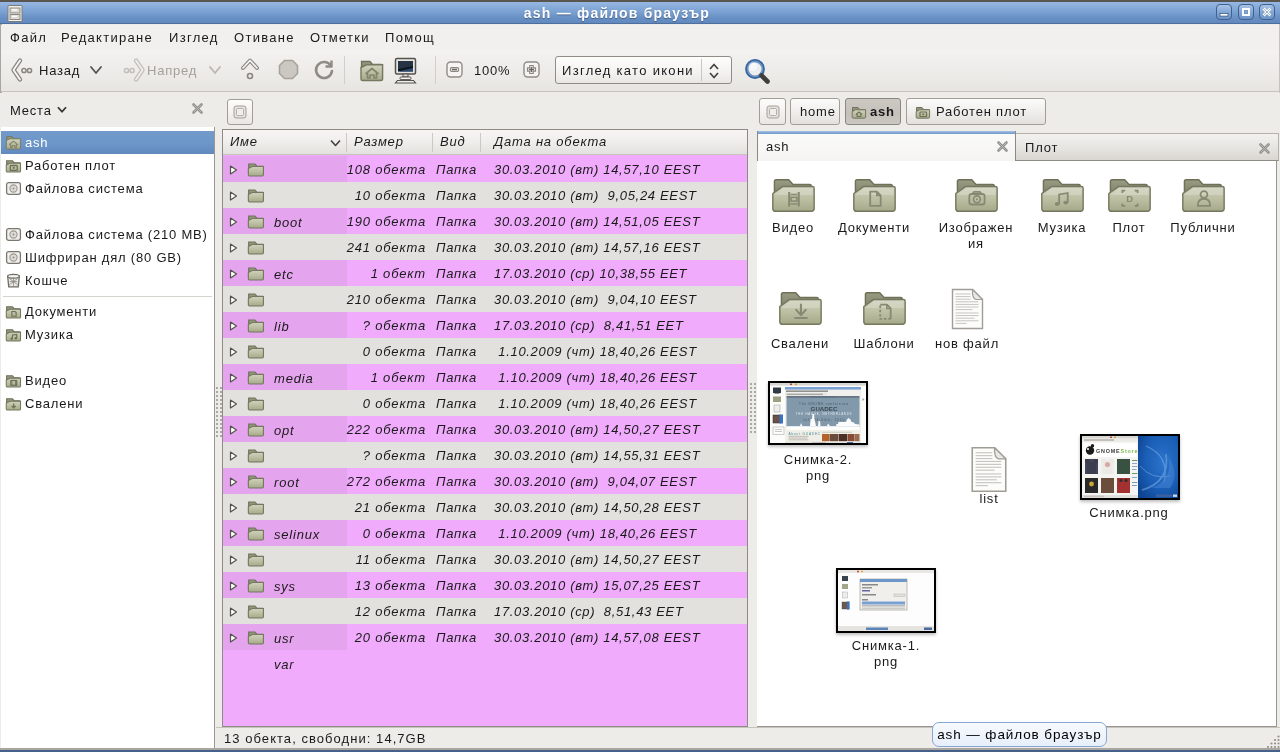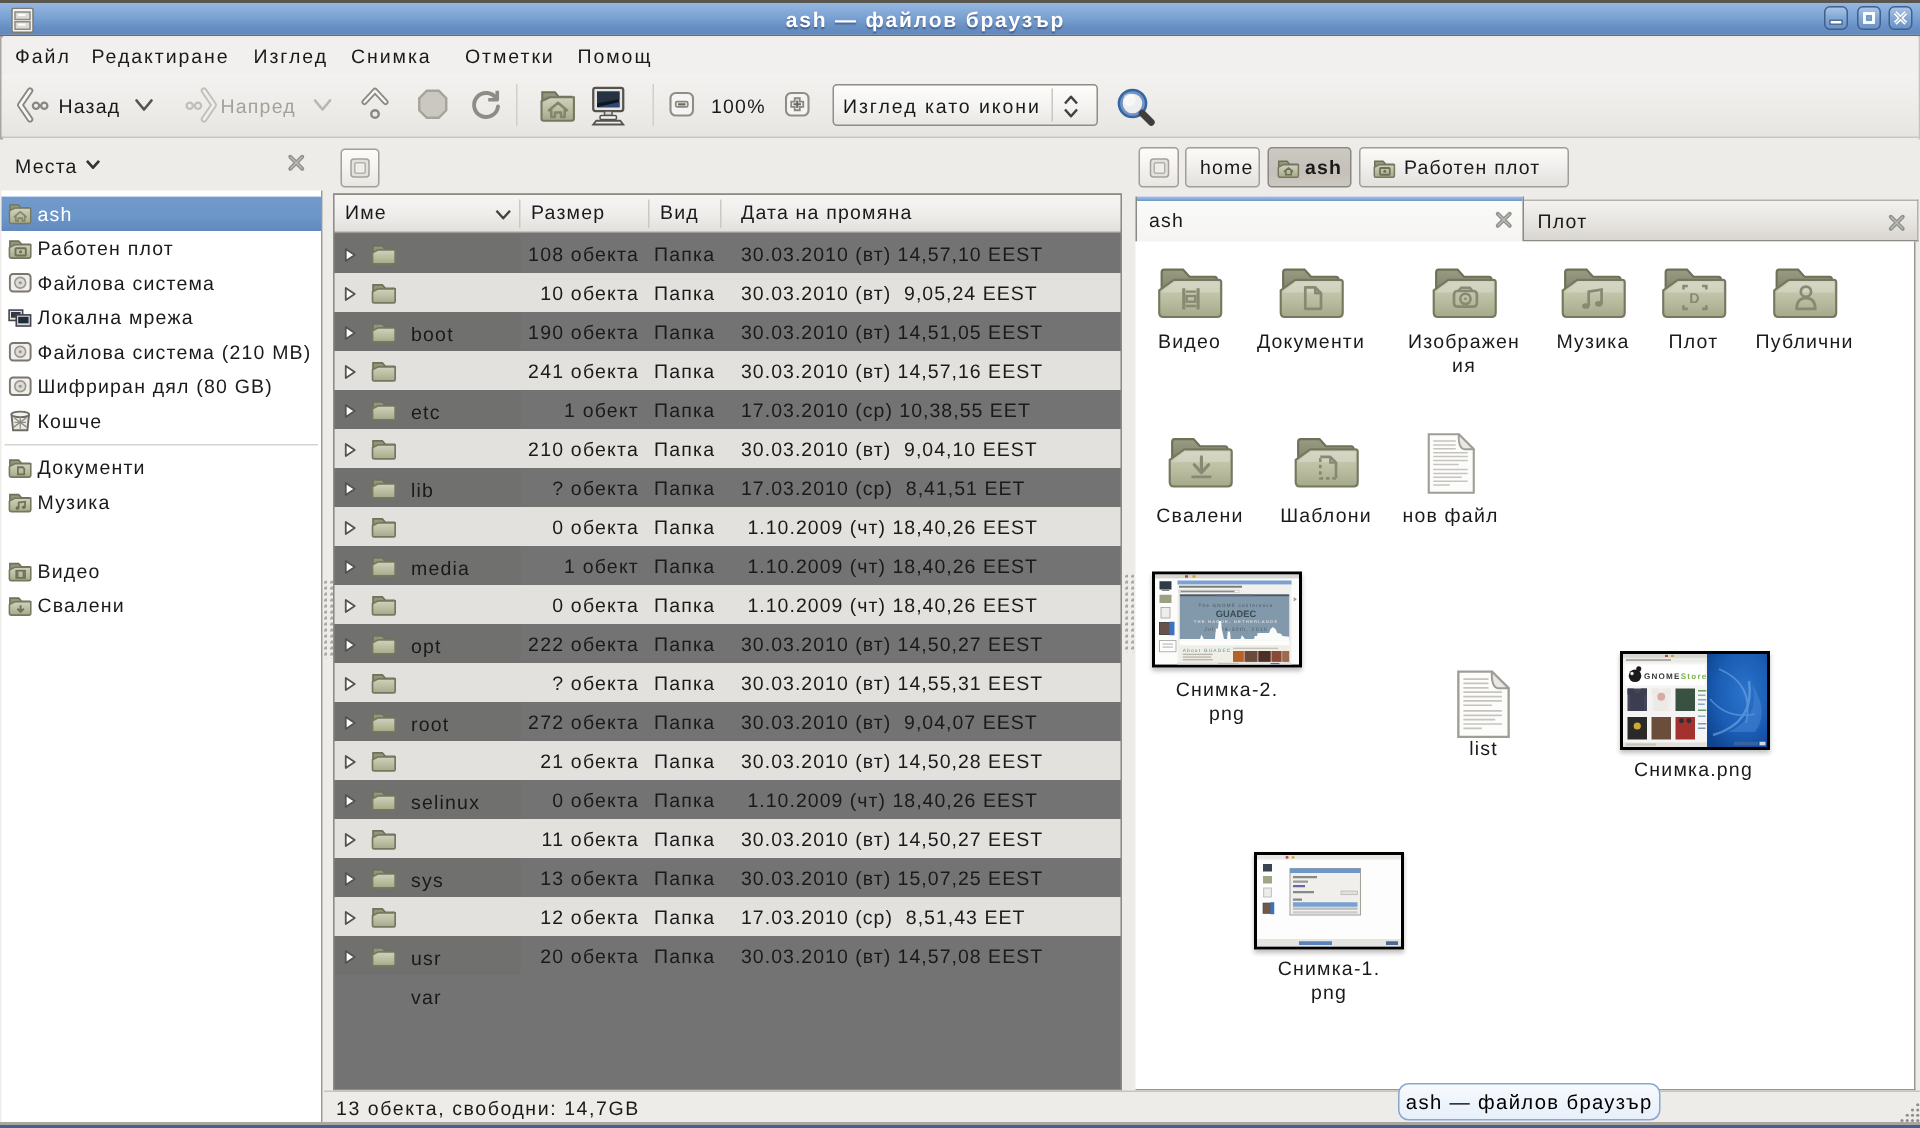--- a/index.html
+++ b/index.html
@@ -28,21 +28,21 @@
 
   
   #sidebar { left:1px; top:34px; width:214px; height:621px; background:#fff; border-right:1px solid #9C9890; }
   .sbrow { position:absolute; left:0; width:213px; height:23px; line-height:23px; }
   .sbrow .txt { position:absolute; left:24px; top:0; white-space:nowrap; }
   .sbrow svg { position:absolute; left:4px; top:3px; }
   #sbsel { background:linear-gradient(180deg,#92B4E0 0%,#729BCB 0%,#6D96C9 55%,#6189BE 100%); color:#fff; }
   #sbsep { position:absolute; left:2px; width:209px; height:1px; background:#D6D3CE; }
 
   
-  #listpane { left:222px; top:36px; width:526px; height:598px; background:#737373; border:1px solid #8E8B85; }
+  #listpane { left:222px; top:36px; width:526px; height:598px; background:#f0abfc; border:1px solid #8E8B85;font-style:italic; }
   #lphead { position:absolute; left:0; top:0; width:524px; height:25px;
      background:linear-gradient(180deg,#F6F5F4 0%,#EFEEEC 50%,#E3E1DD 100%); border-bottom:1px solid #C6C3BD; }
   .hsep { position:absolute; top:3px; width:1px; height:19px; background:#CCC9C3; }
   .lrow { position:absolute; left:0; width:524px; height:26px; }
   .lrow.dark { background:#E3E1DE; }
   .lrow .name { position:absolute; left:51px; top:6px;margin-top:27px; }
   .lrow .size { position:absolute; left:100px; width:103px; top:6px; text-align:right; }
   .lrow .kind { position:absolute; left:213px; top:6px; }
   .lrow .date { position:absolute; left:271px; top:6px; letter-spacing:0.68px; white-space:pre; }
   .lrow svg.exp { position:absolute; left:6px; top:9px; }
@@ -148,21 +148,21 @@
     </svg></div>
 <div class="winbtn" style="left:1259px"><svg width="14" height="14" viewBox="0 0 14 14">
       <path d="M3.5 3.5 L10.5 10.5 M10.5 3.5 L3.5 10.5" stroke="#fff" stroke-width="2.6"></path>
       <path d="M3.5 3.5 L10.5 10.5 M10.5 3.5 L3.5 10.5" stroke="#3C5B86" stroke-width="0.5"></path>
     </svg></div>
 
 <div id="menubar" class="abs">
   <span style="left:9px">Файл</span>
   <span style="left:60px">Редактиране</span>
   <span style="left:168px">Изглед</span>
-  <span style="left:233px">Снимка</span>
+  <span style="left:233px">Отиване</span>
   <span style="left:309px">Отметки</span>
   <span style="left:384px">Помощ</span>
 </div>
 
 <div id="toolbar" class="abs">
 
   <svg class="abs" style="left:9px;top:8px" width="26" height="26" viewBox="0 0 26 26">
     <path d="M10 3.5 L3.5 13 L10 22.5" fill="none" stroke="#8A8781" stroke-width="4.4" stroke-linecap="round" stroke-linejoin="round"></path>
     <path d="M10 3.5 L3.5 13 L10 22.5" fill="none" stroke="#F7F6F4" stroke-width="1.9" stroke-linecap="round" stroke-linejoin="round"></path>
     <circle cx="14" cy="13.5" r="2.1" fill="none" stroke="#8A8781" stroke-width="1.5"></circle>
@@ -277,29 +277,20 @@
       <span class="txt">Работен плот</span>
     </div>
     <div class="sbrow" style="top:50px">
       <svg width="17" height="17" viewBox="0 0 16 16">
           <rect x="1.5" y="2.5" width="13" height="11" rx="2" fill="#F0EFEC" stroke="#7A776F" stroke-width="1.2"></rect>
           <circle cx="8" cy="8" r="3.4" fill="#DDDBD5" stroke="#9A968F"></circle>
           <circle cx="8" cy="8" r="1" fill="#9A968F"></circle>
         </svg>
       <span class="txt">Файлова система</span>
     </div>
-    <div class="sbrow" style="top:73px">
-      <svg width="17" height="17" viewBox="0 0 16 16">
-          <rect x="1" y="3.5" width="8.5" height="6.5" fill="#E8E6E2" stroke="#44424E"></rect>
-          <rect x="2.2" y="4.7" width="6" height="3.6" fill="#2E3A46"></rect>
-          <rect x="5.5" y="6.5" width="9" height="7" fill="#D8D6D2" stroke="#44424E"></rect>
-          <rect x="6.7" y="7.7" width="6.5" height="4.1" fill="#1E2D3C"></rect>
-        </svg>
-      <span class="txt">Локална мрежа</span>
-    </div>
     <div class="sbrow" style="top:96px">
       <svg width="17" height="17" viewBox="0 0 16 16">
           <rect x="1.5" y="2.5" width="13" height="11" rx="2" fill="#F0EFEC" stroke="#7A776F" stroke-width="1.2"></rect>
           <circle cx="8" cy="8" r="3.4" fill="#DDDBD5" stroke="#9A968F"></circle>
           <circle cx="8" cy="8" r="1" fill="#9A968F"></circle>
         </svg>
       <span class="txt">Файлова система (210 MB)</span>
     </div>
     <div class="sbrow" style="top:119px">
       <svg width="17" height="17" viewBox="0 0 16 16">
@@ -362,21 +353,21 @@
     <div id="lphead">
       <span class="abs" style="left:7px;top:4px">Име</span>
       <svg class="abs" style="left:106px;top:8px" width="13" height="10" viewBox="0 0 13 10">
           <path d="M2 2.5 L6.5 7.5 L11 2.5" fill="none" stroke="#44423E" stroke-width="1.6" stroke-linejoin="round"></path>
         </svg>
       <div class="hsep" style="left:123px"></div>
       <span class="abs" style="left:131px;top:4px">Размер</span>
       <div class="hsep" style="left:209px"></div>
       <span class="abs" style="left:217px;top:4px">Вид</span>
       <div class="hsep" style="left:257px"></div>
-      <span class="abs" style="left:271px;top:4px">Дата на промяна</span>
+      <span class="abs" style="left:271px;top:4px">Дата на обекта</span>
     </div>
 
     <div class="abs" style="left:0;top:26px;width:124px;height:494px;background:rgba(82,70,50,0.065);pointer-events:none"></div>
 <div id="lrows">
 <div class="lrow" style="top:26px">
 <svg class="exp" width="9" height="10" viewBox="0 0 9 10">
             <path d="M1.5 1 L7.5 5 L1.5 9 Z" fill="#FDFDFC" stroke="#55534E" stroke-width="1.2" stroke-linejoin="round"></path>
           </svg>
 <svg class="fi" width="18" height="18" viewBox="0 0 16 16">
             <use href="#fsm"></use>

